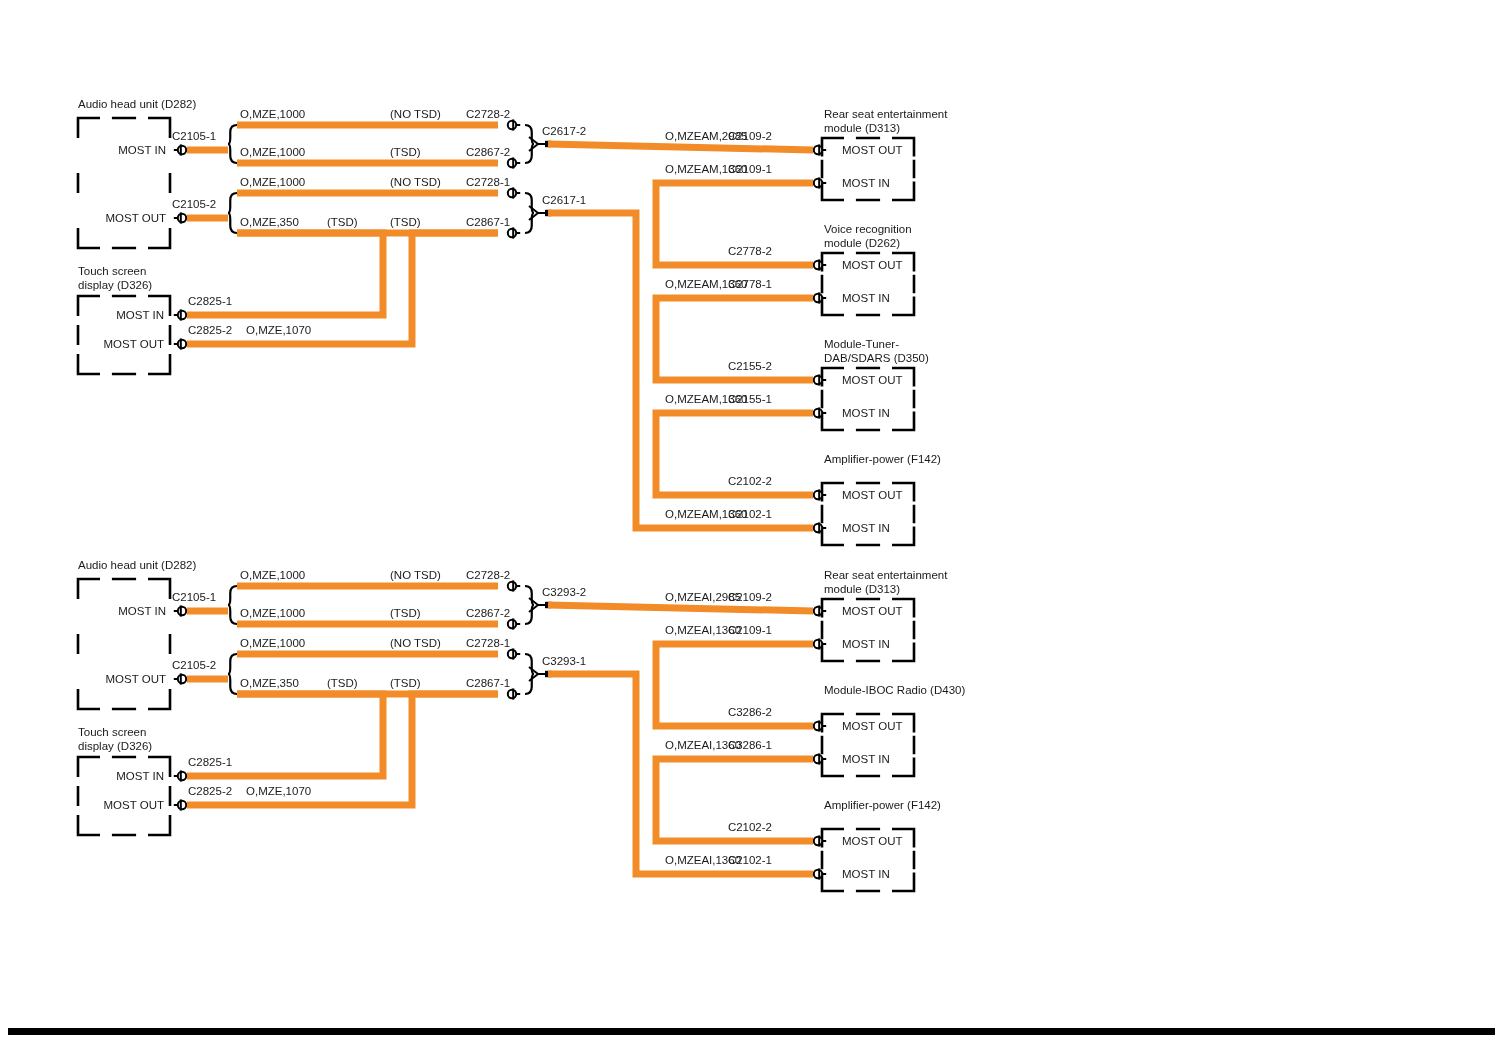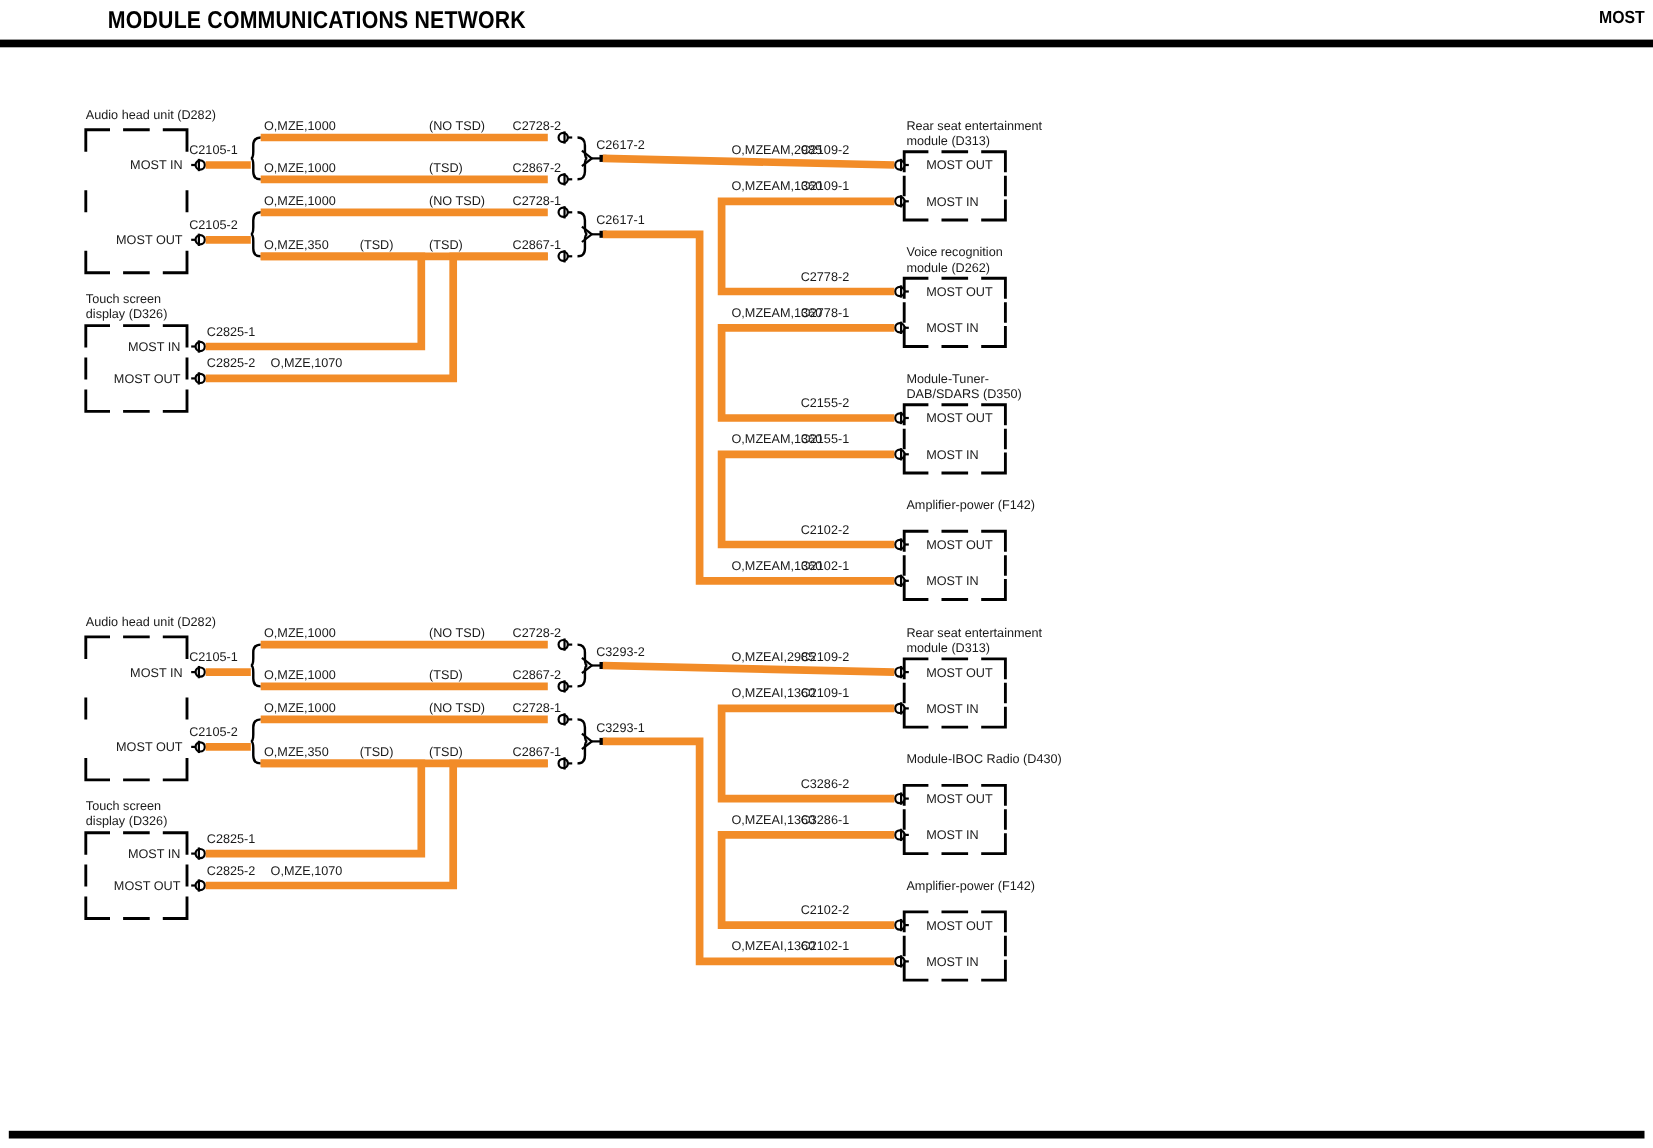--- a/index.html
+++ b/index.html
@@ -22,25 +22,20 @@
   .brace{stroke:#000;stroke-width:2.2;fill:none;}
   .conn{stroke:#000;stroke-width:2;fill:none;}
   .conn-dot{fill:#fff;stroke:#000;stroke-width:2;}
   .conn-fill{fill:#000;}
 </style>
 </head>
 <body>
 
 <div id="page">
 
-  <div class="hdr">
-    <div class="hdr-title">MODULE COMMUNICATIONS NETWORK</div>
-    <div class="hdr-right">MOST</div>
-    <div class="rule-top"></div>
-  </div>
 
   <svg id="diagram" viewBox="0 0 1503 1044">
       <text x="78" y="108" class="mod-title">Audio head unit (D282)</text>
       <path d="M78 138 L78 118 L100 118 M148 118 L170 118 L170 138 M78 228 L78 248 L100 248 M148 248 L170 248 L170 228 M111.9 118 L136.1 118 M111.9 248 L136.1 248 M78 173 L78 193 M170 173 L170 193" class="boxline"></path>
       <text x="166" y="154" class="port" text-anchor="end">MOST IN</text>
       <text x="172" y="140">C2105-1</text>
       <circle cx="182" cy="150" r="4.2" class="conn-dot"></circle>
       <path d="M177.8 150 l-4 0" class="conn"></path>
       <path d="M180.8 144.4 l0 11.2" class="conn"></path>
       <path d="M187 150 L228 150" class="wire"></path>

